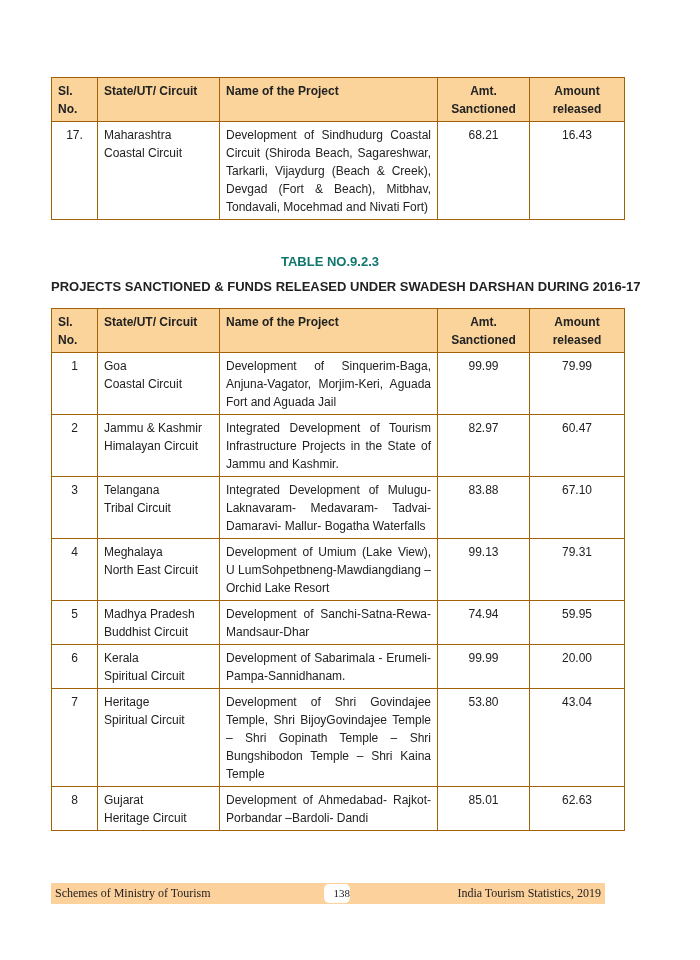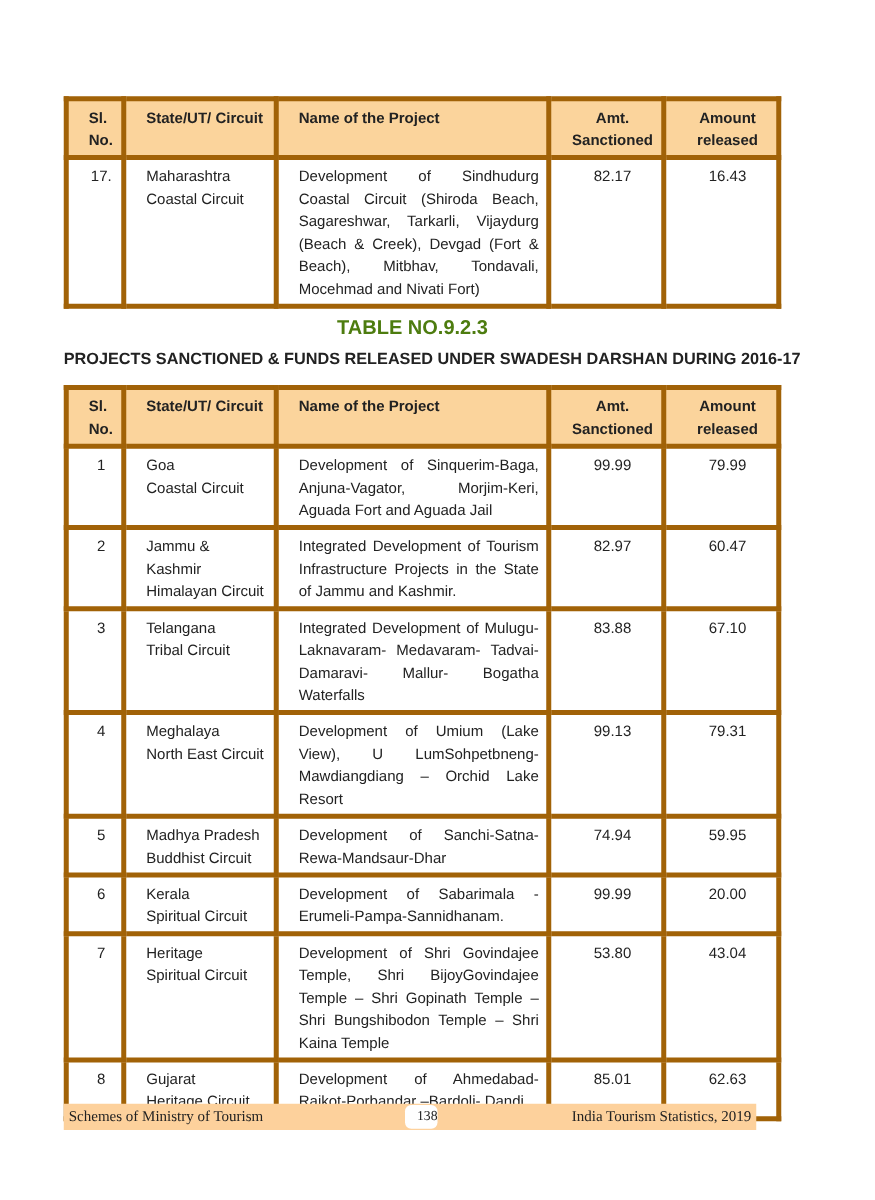--- a/index.html
+++ b/index.html
@@ -1,26 +1,26 @@
 <!DOCTYPE html>
 <html><head>
 <meta charset="utf-8">
 <style>
   html, body { margin: 0; padding: 0; background: #ffffff; }
   body { width: 700px; height: 960px; position: relative; font-family: "Liberation Sans", sans-serif; color: #222; overflow: hidden; }
   table.t { position: absolute; left: 51px; width: 574px; border-collapse: collapse; table-layout: fixed; font-size: 12px; line-height: 18px; }
-  table.t td, table.t th { border: 4px solid #a16207; vertical-align: top; padding: 4px 6px 3px 16px; }
+  table.t td, table.t th { border: 1px solid #a16207; vertical-align: top; padding: 4px 6px 3px 6px; }
   table.t th { background: #fbd49c; font-weight: bold; text-align: left; }
   table.t th.c, table.t td.c { text-align: center; }
   table.t td.j { text-align: justify; text-align-last: left; margin-left: 16px; }
   .col1 { width: 46px; } .col2 { width: 122px; } .col3 { width: 218px; } .col4 { width: 92px; }
   #t1 { top: 77px; }
   #t2 { top: 308px; }
   .total td { font-weight: bold; text-align: center; padding: 4px 6px 3px 6px; }
-  .caption1 { position: absolute; top: 254px; left: 0; width: 660px; text-align: center; font-size: 16px; font-weight: bold; color: #4d7c0f; }
+  .caption1 { position: absolute; top: 254px; left: 0; width: 660px; text-align: center; font-size: 13px; font-weight: bold; color: #0f766e; }
   .caption2 { position: absolute; top: 279px; left: 51px; width: 574px; text-align: center; font-size: 13px; font-weight: bold; color: #222; white-space: nowrap; }
   .footer { position: absolute; top: 883px; left: 51px; width: 554px; height: 21px; background: #fdd19c; font-family: "Liberation Serif", serif; font-size: 12px; }
   .footer .left { position: absolute; left: 4px; top: 3px; }
   .footer .right { position: absolute; right: 4px; top: 3px; }
   .footer .page { position: absolute; left: 273px; top: 1px; width: 26px; height: 19px; background: #fff; border-radius: 5px; text-align: right; line-height: 19px; font-size: 11px; }
 </style>
 </head>
 <body>
 
 <table class="t" id="t1">
@@ -38,21 +38,21 @@
       <th>Name of the Project</th>
       <th class="c"><span>Amt.</span><br><span>Sanctioned</span></th>
       <th class="c"><span>Amount</span><br><span>released</span></th>
     </tr>
   </thead>
   <tbody>
     <tr>
       <td class="c">17.</td>
       <td><span>Maharashtra</span><br><span>Coastal Circuit</span></td>
       <td class="j">Development of Sindhudurg Coastal Circuit (Shiroda Beach, Sagareshwar, Tarkarli, Vijaydurg (Beach &amp; Creek), Devgad (Fort &amp; Beach), Mitbhav, Tondavali, Mocehmad and Nivati Fort)</td>
-      <td class="c">82.17</td>
+      <td class="c">68.21</td>
       <td class="c">16.43</td>
     </tr>
   </tbody>
 </table>
 
 <div class="caption1">TABLE NO.9.2.3</div>
 <div class="caption2">PROJECTS SANCTIONED &amp; FUNDS RELEASED UNDER SWADESH DARSHAN DURING 2016-17</div>
 
 <table class="t" id="t2">
   <colgroup>

